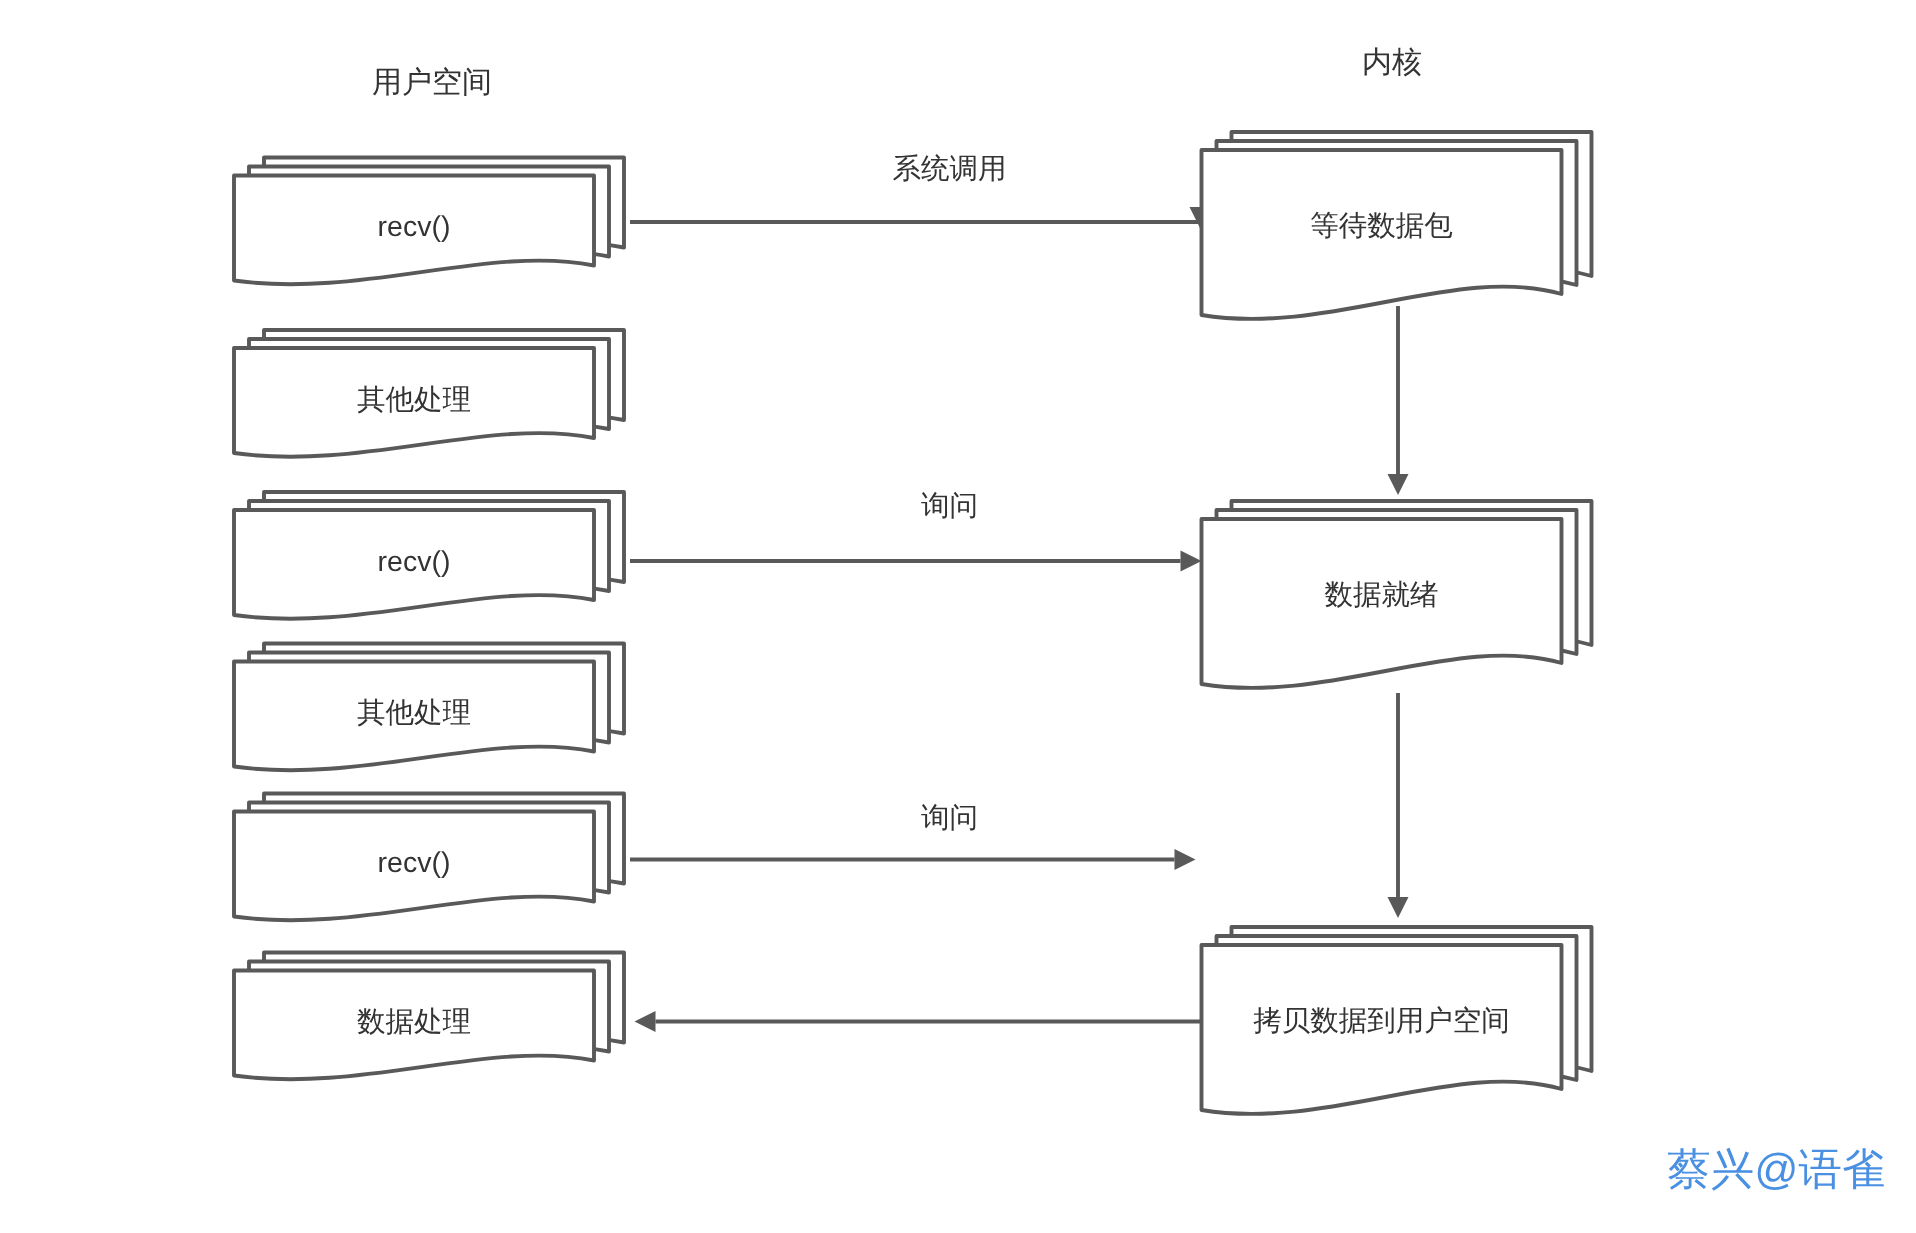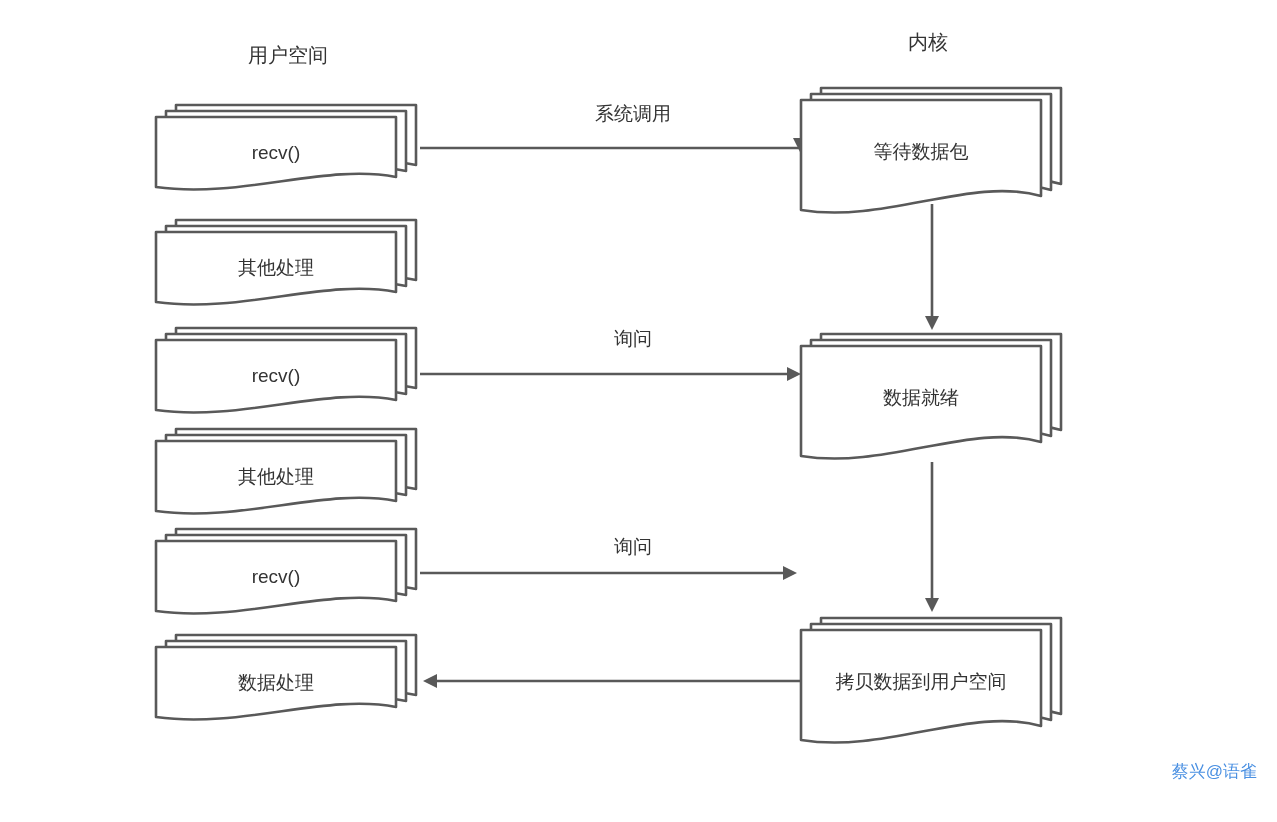--- a/index.html
+++ b/index.html
@@ -40,21 +40,21 @@
     fill:var(--text);
     font-family:"Liberation Sans","DejaVu Sans",sans-serif;
   }
   .node-label{font-size:19px;}
   .edge-label{font-size:19px;}
   .col-header{font-size:20px;}
   .watermark{
     position:absolute;
     right:20px;
     top:760px;
-    font-size:17px;
+    font-size:29px;
     color:var(--watermark);
     white-space:nowrap;
   }
 </style>
 </head>
 <body>
 
 <div class="stage">
   <svg width="1277" height="822" viewBox="0 0 1277 822">
     <defs>

